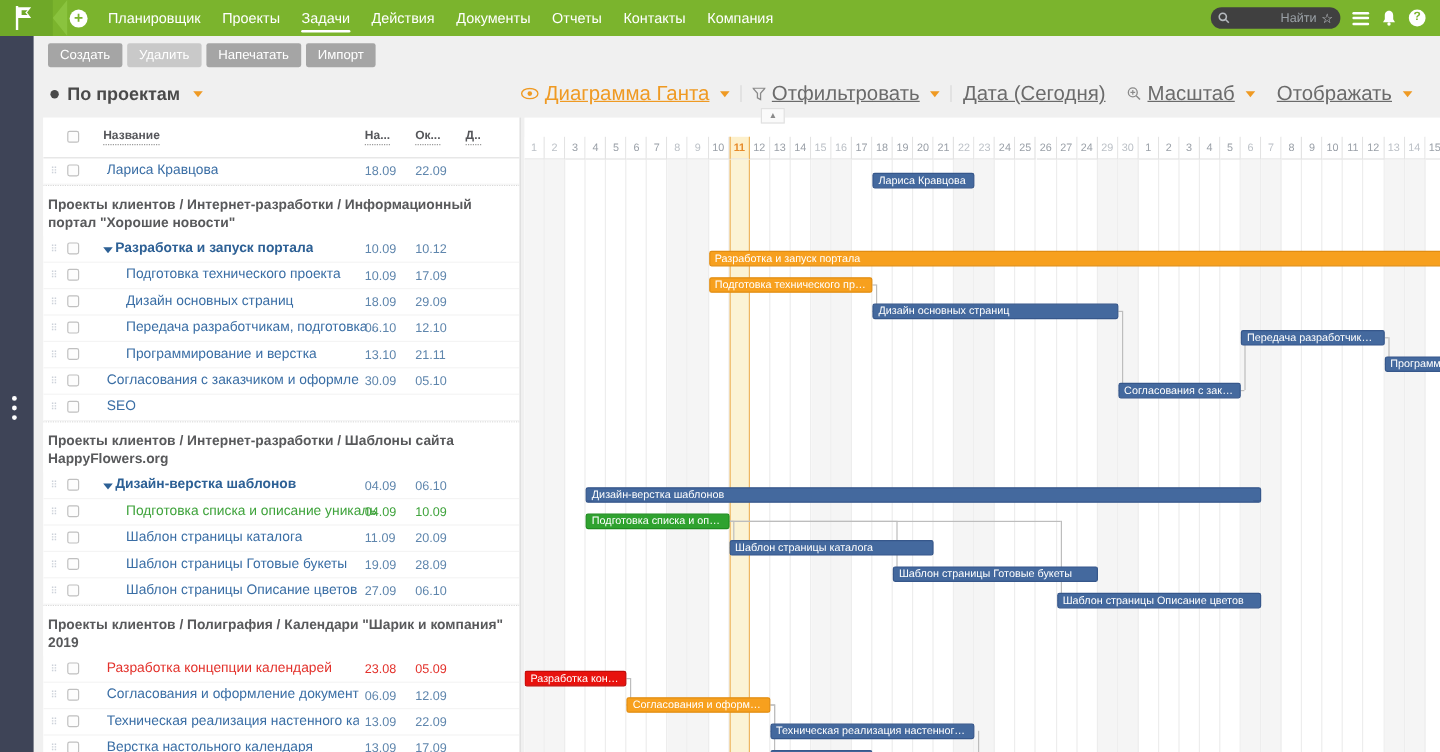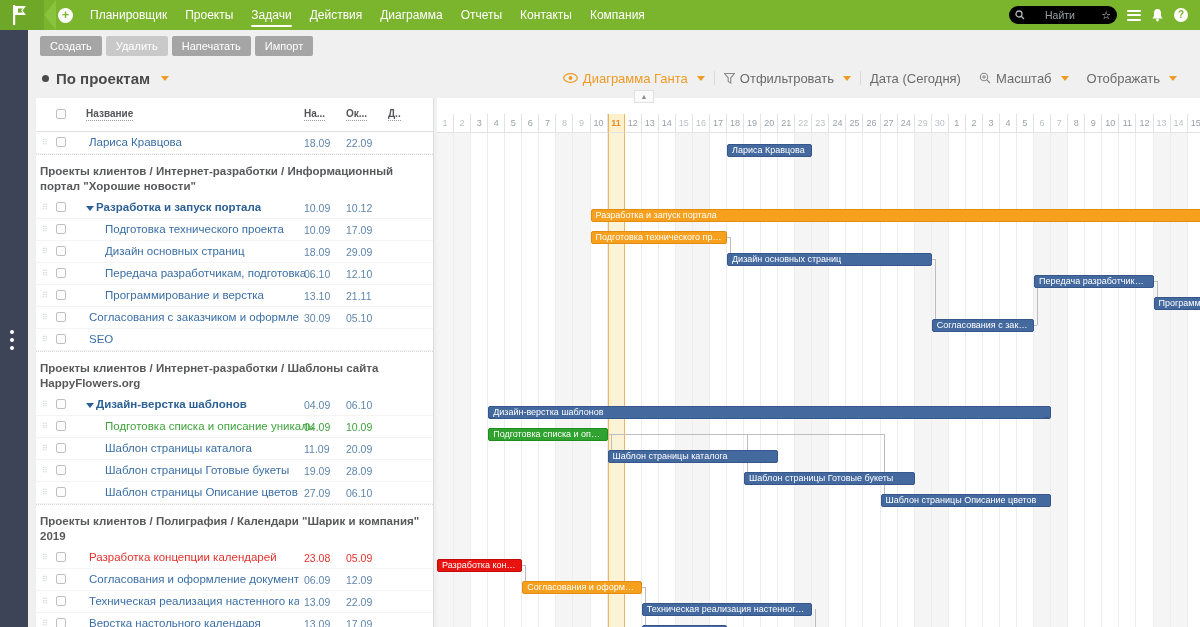--- a/index.html
+++ b/index.html
@@ -12,21 +12,21 @@
             display:flex; align-items:center; }
   .logo-box { position:relative; width:44px; height:30px; background:#6fa828; flex:0 0 auto; }
   .logo-box svg { position:absolute; left:13px; top:5px; }
   .nav-chevron { width:0; height:0; border-top:15px solid transparent; border-bottom:15px solid transparent;
                  border-right:12px solid #8ac33e; }
   .plus-btn { width:15px; height:15px; border-radius:50%; background:#fff; color:#7bb42d;
               font-size:13px; line-height:14px; text-align:center; font-weight:bold; margin:0 8px 0 2px; cursor:pointer; }
   .nav-item { color:#fff; font-size:12px; padding:0 9px; height:30px; line-height:30px; cursor:pointer; position:relative; white-space:nowrap; }
   .nav-item.active::after { content:""; position:absolute; left:9px; right:9px; bottom:3px; height:2px; background:#fff; border-radius:1px; }
   .nav-right { margin-left:auto; display:flex; align-items:center; gap:10px; padding-right:12px; }
-  .search-pill { display:flex; align-items:center; background:#000000; border-radius:9px; height:18px; width:108px; padding:0 6px; gap:20px; }
+  .search-pill { display:flex; align-items:center; background:#404040; border-radius:9px; height:18px; width:108px; padding:0 6px; gap:4px;text-align:right; }
   .search-pill .ph { color:#9aa0a6; font-size:10.5px; flex:1; }
   .star { color:#c9cdd2; font-size:11px; }
   .burger { display:flex; flex-direction:column; gap:2.5px; cursor:pointer; }
   .burger i { width:14px; height:2px; background:#fff; border-radius:1px; }
   .help-circle { width:14px; height:14px; border-radius:50%; background:#fff; color:#7bb42d; font-size:10px; font-weight:bold;
                  text-align:center; line-height:14px; cursor:pointer; }
 
   
   .rail { position:absolute; left:0; top:30px; width:28px; bottom:0; background:#3e4457; z-index:15; }
   .rail-dots { position:absolute; left:10px; top:300px; display:flex; flex-direction:column; gap:4px; }
@@ -40,21 +40,21 @@
   .tbtn.disabled { background:#c9c9c9; cursor:default; }
 
   
   .view-header { position:absolute; left:0; top:32px; right:0; height:32px; display:flex; align-items:center; }
   .vh-left { display:flex; align-items:center; gap:7px; padding-left:14px; }
   .bullet { width:7px; height:7px; border-radius:50%; background:#4a4a4a; }
   .vh-title { font-size:15px; font-weight:bold; color:#4a4a4a; cursor:pointer; }
   .caret { display:inline-block; width:0; height:0; border-left:4px solid transparent; border-right:4px solid transparent;
            border-top:5px solid #ef9a23; margin-left:4px; vertical-align:middle; }
   .vh-right { margin-left:auto; display:flex; align-items:center; padding-right:14px; }
-  .vh-ctl { display:flex; align-items:center; gap:5px; font-size:13px; color:#6b6b6b; padding:0 9px; cursor:pointer; white-space:nowrap; }
+  .vh-ctl { display:flex; align-items:center; gap:5px; font-size:17px; color:#6b6b6b; padding:0 9px; cursor:pointer; white-space:nowrap;text-decoration:underline; }
   .vh-ctl.orange { color:#ef9a23; }
   .vh-div { width:1px; height:14px; background:#d9d9d9; }
 
   
   .main { position:absolute; left:0; top:64px; right:0; bottom:0; }
   .scroll-up { position:absolute; left:606px; top:-4px; width:20px; height:13px; background:#fafafa; border:1px solid #e0e0e0;
                color:#8a8a8a; font-size:7px; text-align:center; line-height:11px; z-index:9; cursor:pointer; }
 
   .table-panel { position:absolute; left:8px; top:4px; width:397px; bottom:0; background:#fff; overflow:hidden; }
   .thead { position:absolute; left:0; top:0; right:0; height:34px; border-bottom:1px solid #e2e2e2; background:#fff; }
@@ -114,21 +114,21 @@
         <path d="M5 3.5 H10 L8 5.5 L10 7.5 H5 Z" fill="#6fa828"></path>
       </svg>
     </div>
     <div class="nav-chevron"></div>
     <div class="plus-btn">+</div>
     <div id="nav-menu" style="display:flex;">
         <span class="nav-item">Планировщик</span>
         <span class="nav-item">Проекты</span>
         <span class="nav-item active">Задачи</span>
         <span class="nav-item">Действия</span>
-        <span class="nav-item">Диаграмма</span>
+        <span class="nav-item">Документы</span>
         <span class="nav-item">Отчеты</span>
         <span class="nav-item">Контакты</span>
         <span class="nav-item">Компания</span>
       </div>
     <div class="nav-right">
       <div class="search-pill">
         <svg width="10" height="10" viewBox="0 0 10 10">
           <circle cx="4" cy="4" r="3" fill="none" stroke="#b5b9be" stroke-width="1.3"></circle>
           <line x1="6.3" y1="6.3" x2="9" y2="9" stroke="#b5b9be" stroke-width="1.3"></line>
         </svg>

